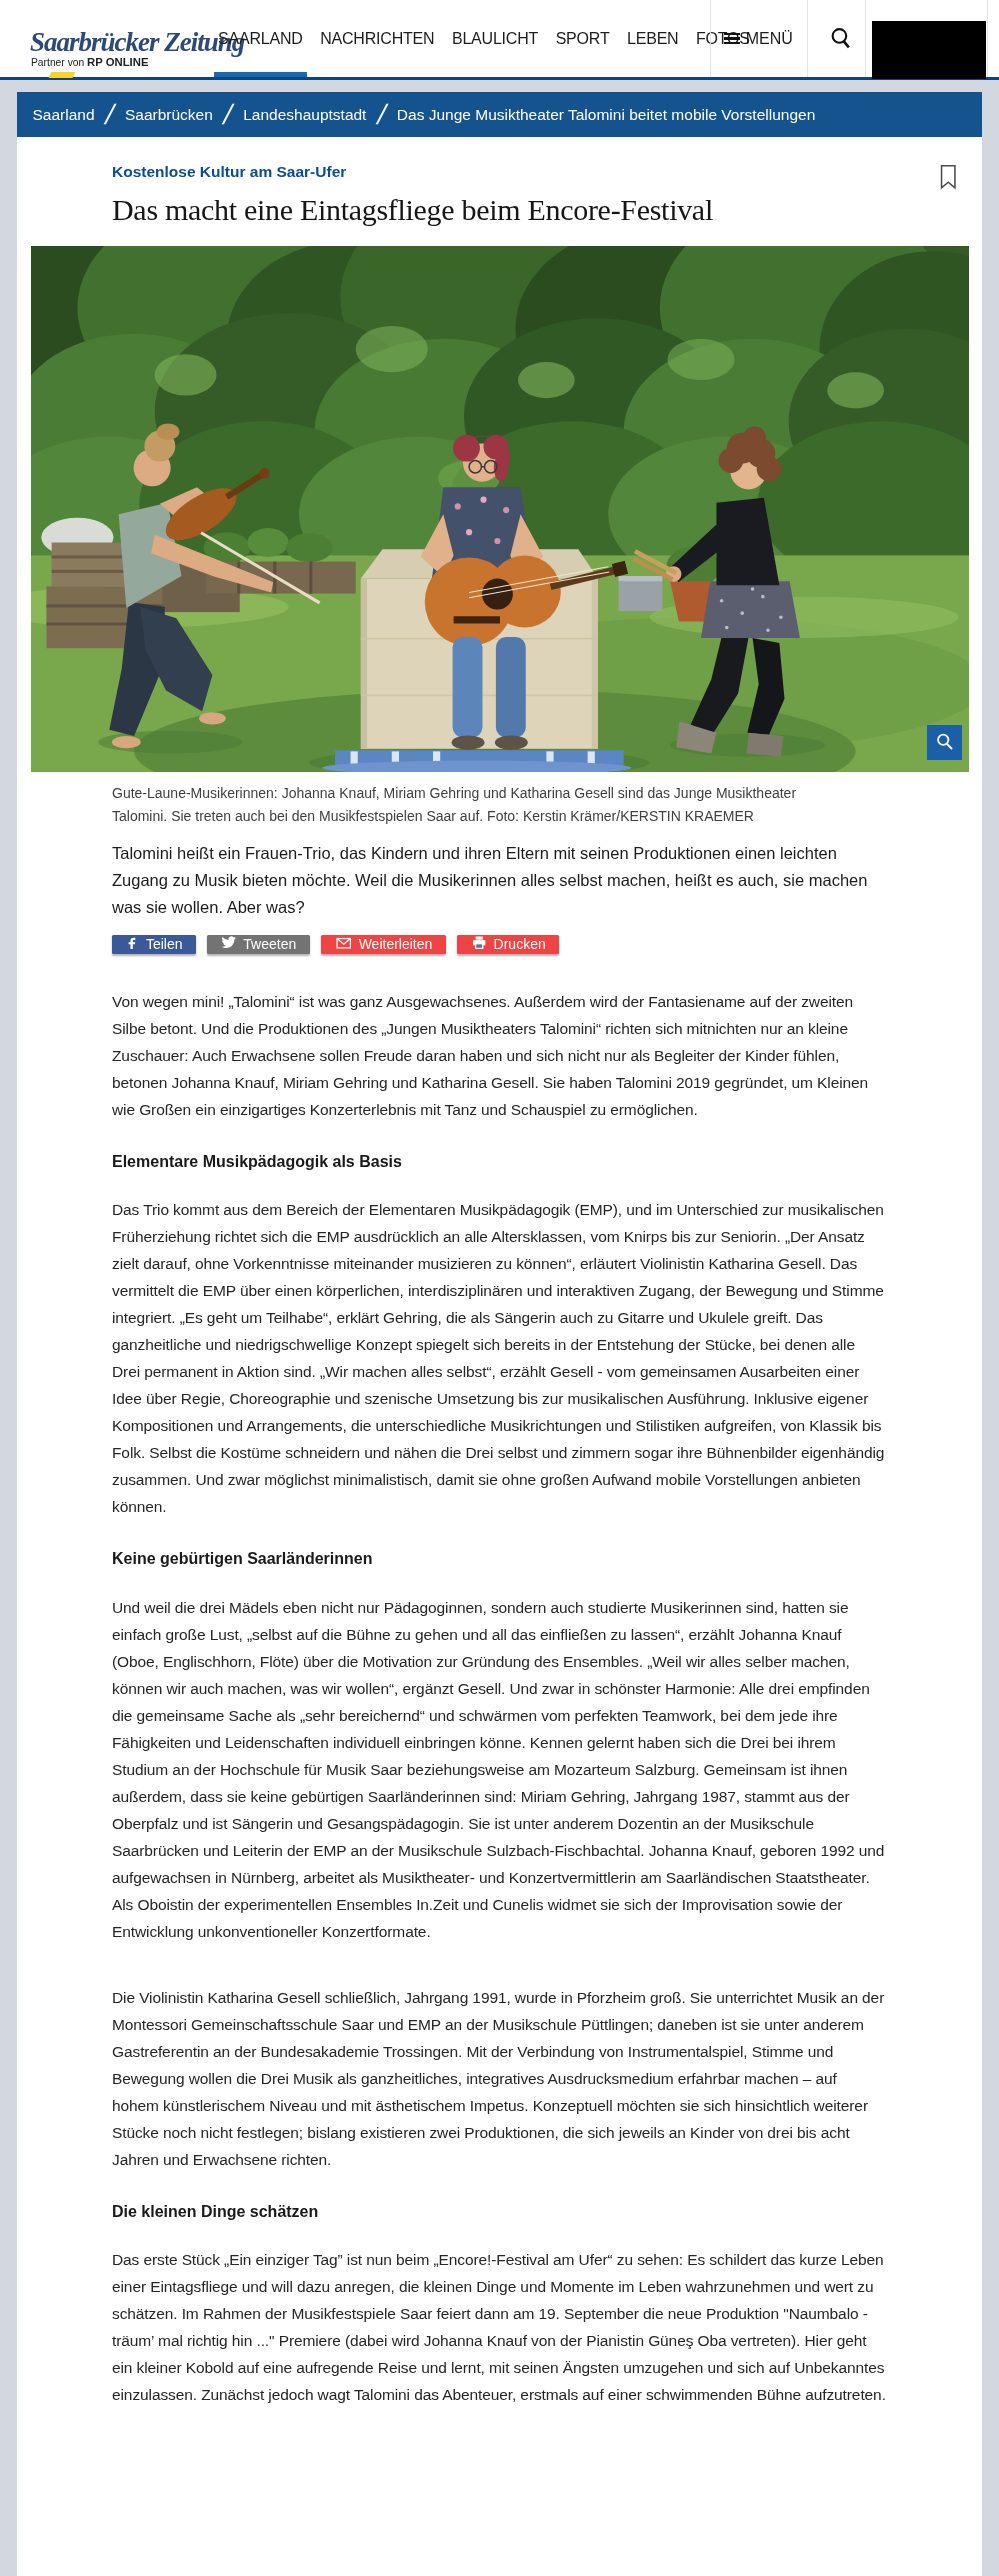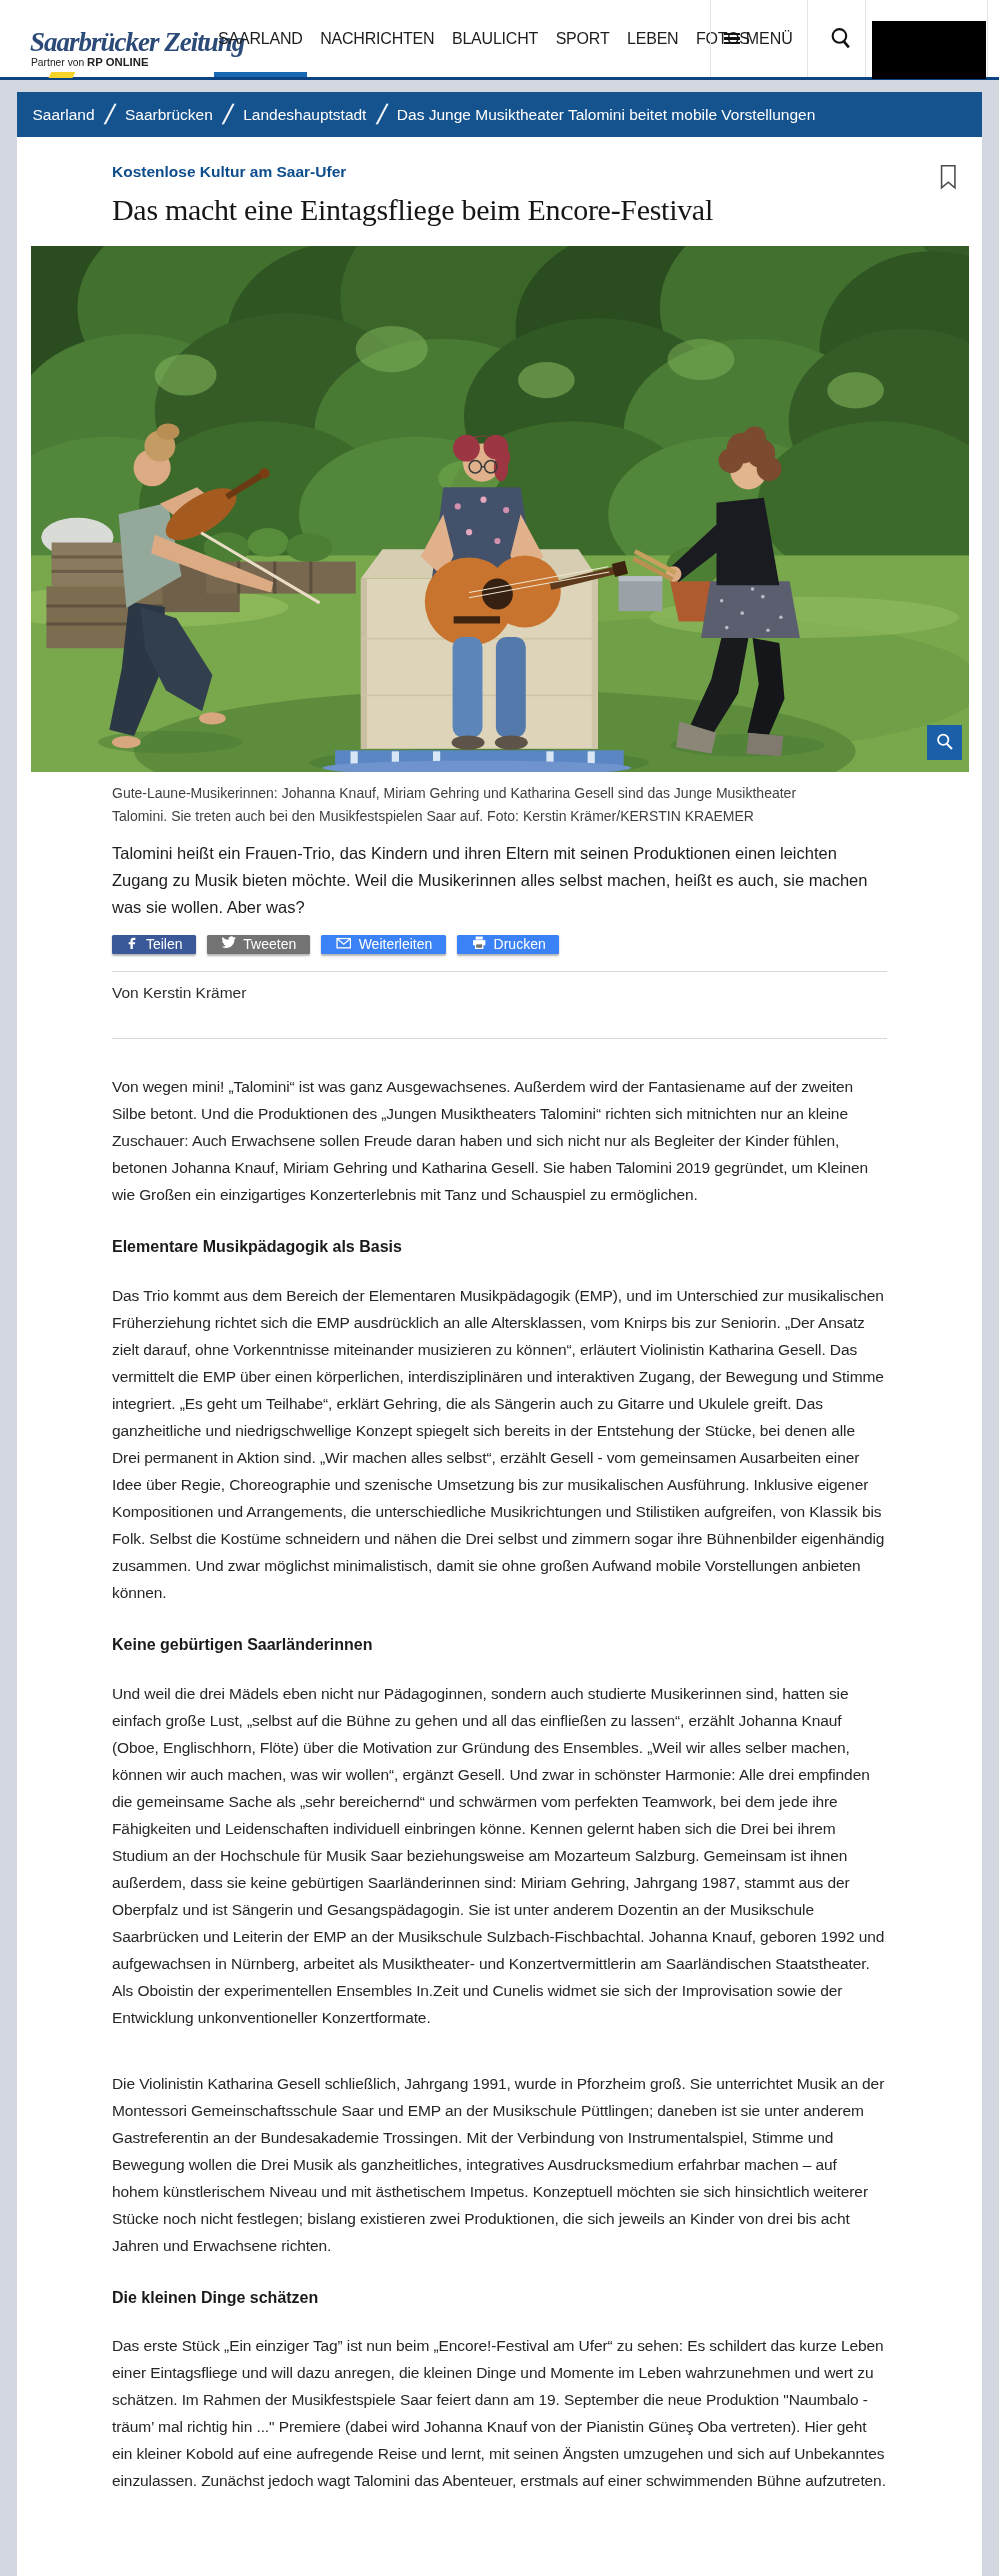--- a/index.html
+++ b/index.html
@@ -36,21 +36,21 @@
 
   .figure{margin:18.5px 0 0 -81px;width:938px;height:526px;position:relative;overflow:hidden;background:#3a6429;}
   .figure svg{display:block;width:100%;height:100%;}
   .zoombtn{position:absolute;right:7.2px;bottom:12.4px;width:35px;height:35px;background:#1a5fa8;display:flex;align-items:center;justify-content:center;cursor:pointer;}
 
   .caption{margin:10.3px 0 0;font-size:14px;line-height:23px;color:#3f3f3f;max-width:693px;}
   .lead{margin:12px 0 0;font-size:16.5px;line-height:27px;font-weight:normal;color:#1c1c1c;}
 
   .share{margin:13.4px 0 0;display:flex;gap:11.3px;}
   .sbtn{height:19px;border:none;border-radius:1.5px;color:#fff;font-size:14px;display:flex;align-items:center;gap:7.2px;padding:0 13.4px;font-family:"Liberation Sans",sans-serif;box-shadow:0 1.5px 2.1px rgba(0,0,0,.3);cursor:pointer;}
-  .fb{background:#3b5998;}.tw{background:#737373;}.gr{background:#3b82f6;padding-left:15px;}
+  .fb{background:#3b5998;}.tw{background:#737373;}.gr{background:#ef4444;padding-left:15px;}
 
   .authorbox{margin-top:17.5px;border-top:1px solid #d8d8d8;border-bottom:1px solid #d8d8d8;padding:12.4px 0 36px;font-size:15.5px;color:#2e2e2e;}
 
   .body p{font-size:15.5px;line-height:27px;color:#262626;margin:25px 0 0;letter-spacing:-0.1px;}
   .body p.first{margin-top:34px;}
   .body p.gap{margin-top:39px;}
   .body h3{font-size:16px;line-height:19.6px;color:#1a1a1a;margin:29px 0 0;font-weight:bold;}
 </style>
 </head>
 <body>
@@ -316,23 +316,20 @@
         <button class="sbtn gr">
           <span><svg width="14.4" height="13.4" viewBox="0 0 28 26">
                 <rect x="7" y="1" width="14" height="6" fill="#fff"></rect>
                 <rect x="2" y="8" width="24" height="10" fill="#fff"></rect>
                 <rect x="7" y="15" width="14" height="9" fill="#6e6e6e" stroke="#fff" stroke-width="2.5"></rect>
               </svg></span>
           <span>Drucken</span>
         </button>
       </div>
 
-      <div class="authorbox">
-        <span>Von Kerstin Krämer</span>
-      </div>
 
       <div class="body">
         <p class="first">Von wegen mini! „Talomini“ ist was ganz Ausgewachsenes. Außerdem wird der  Fantasiename auf der zweiten Silbe betont. Und die Produktionen des „Jungen Musiktheaters Talomini“ richten sich mitnichten nur an kleine Zuschauer: Auch Erwachsene sollen Freude daran haben und sich nicht nur als Begleiter der Kinder fühlen, betonen Johanna Knauf, Miriam Gehring und Katharina Gesell. Sie haben Talomini 2019 gegründet, um Kleinen wie Großen ein einzigartiges Konzerterlebnis mit Tanz und Schauspiel zu ermöglichen.</p>
         <h3>Elementare Musikpädagogik als Basis</h3>
         <p>Das Trio kommt aus dem Bereich der Elementaren Musikpädagogik (EMP), und im Unterschied zur musikalischen Früherziehung richtet sich die EMP ausdrücklich an alle Altersklassen, vom Knirps bis zur Seniorin. „Der Ansatz zielt darauf, ohne Vorkenntnisse miteinander musizieren zu können“, erläutert Violinistin Katharina Gesell. Das vermittelt die EMP über einen körperlichen, interdisziplinären und interaktiven Zugang, der Bewegung und Stimme integriert. „Es geht um Teilhabe“, erklärt Gehring, die als Sängerin auch zu Gitarre und Ukulele greift. Das ganzheitliche und niedrigschwellige Konzept spiegelt sich bereits in der Entstehung der Stücke, bei denen alle Drei permanent in Aktion sind. „Wir machen alles selbst“, erzählt Gesell - vom gemeinsamen Ausarbeiten einer Idee über Regie, Choreographie und szenische Umsetzung bis zur musikalischen Ausführung. Inklusive eigener Kompositionen und Arrangements, die unterschiedliche Musikrichtungen und Stilistiken aufgreifen, von Klassik bis Folk. Selbst die Kostüme schneidern und nähen die Drei selbst und zimmern sogar ihre Bühnenbilder eigenhändig zusammen. Und zwar möglichst minimalistisch, damit sie ohne großen Aufwand mobile Vorstellungen anbieten können.</p>
         <h3>Keine gebürtigen Saarländerinnen</h3>
         <p>Und weil die drei Mädels eben nicht nur Pädagoginnen, sondern auch studierte Musikerinnen sind, hatten sie einfach große Lust, „selbst auf die Bühne zu gehen und all das einfließen zu lassen“, erzählt Johanna Knauf (Oboe, Englischhorn, Flöte) über die Motivation zur Gründung des Ensembles. „Weil wir alles selber machen, können wir auch machen, was wir wollen“, ergänzt Gesell. Und zwar in schönster Harmonie: Alle drei empfinden die gemeinsame Sache als „sehr bereichernd“ und schwärmen vom perfekten Teamwork, bei dem jede ihre Fähigkeiten und Leidenschaften individuell einbringen könne. Kennen gelernt haben sich die Drei bei ihrem Studium an der Hochschule für Musik Saar beziehungsweise am Mozarteum Salzburg. Gemeinsam ist ihnen außerdem, dass sie keine gebürtigen Saarländerinnen sind: Miriam Gehring, Jahrgang 1987, stammt aus der Oberpfalz und ist Sängerin und Gesangspädagogin. Sie ist unter anderem Dozentin an der Musikschule Saarbrücken und Leiterin der EMP an der Musikschule Sulzbach-Fischbachtal. Johanna Knauf, geboren 1992 und aufgewachsen in Nürnberg, arbeitet als Musiktheater- und Konzertvermittlerin am Saarländischen Staatstheater. Als Oboistin der experimentellen Ensembles In.Zeit und Cunelis widmet sie sich der Improvisation sowie der Entwicklung unkonventioneller Konzertformate.</p>
         <p class="gap">Die Violinistin Katharina Gesell schließlich, Jahrgang 1991, wurde in Pforzheim groß. Sie unterrichtet Musik an der Montessori Gemeinschaftsschule Saar und EMP an der Musikschule Püttlingen; daneben ist sie unter anderem Gastreferentin an der Bundesakademie Trossingen. Mit der Verbindung von Instrumentalspiel, Stimme und Bewegung wollen die Drei Musik als ganzheitliches, integratives Ausdrucksmedium erfahrbar machen – auf hohem künstlerischem Niveau und mit ästhetischem Impetus. Konzeptuell möchten sie sich hinsichtlich weiterer Stücke noch nicht festlegen; bislang existieren zwei Produktionen, die sich jeweils an Kinder von drei bis acht Jahren und Erwachsene richten.</p>
         <h3>Die kleinen Dinge schätzen</h3>
         <p>Das erste Stück „Ein einziger Tag” ist nun beim „Encore!-Festival am Ufer“ zu sehen: Es schildert das kurze Leben einer Eintagsfliege und will dazu anregen, die kleinen Dinge und Momente im Leben wahrzunehmen und wert zu schätzen. Im Rahmen der Musikfestspiele Saar feiert dann am 19. September die neue Produktion "Naumbalo - träum’ mal richtig hin ..." Premiere (dabei wird Johanna Knauf von der Pianistin Güneş Oba vertreten). Hier geht ein kleiner Kobold auf eine aufregende Reise und lernt, mit seinen Ängsten umzugehen und sich auf Unbekanntes einzulassen. Zunächst jedoch wagt Talomini das Abenteuer, erstmals auf einer schwimmenden Bühne aufzutreten.</p>

